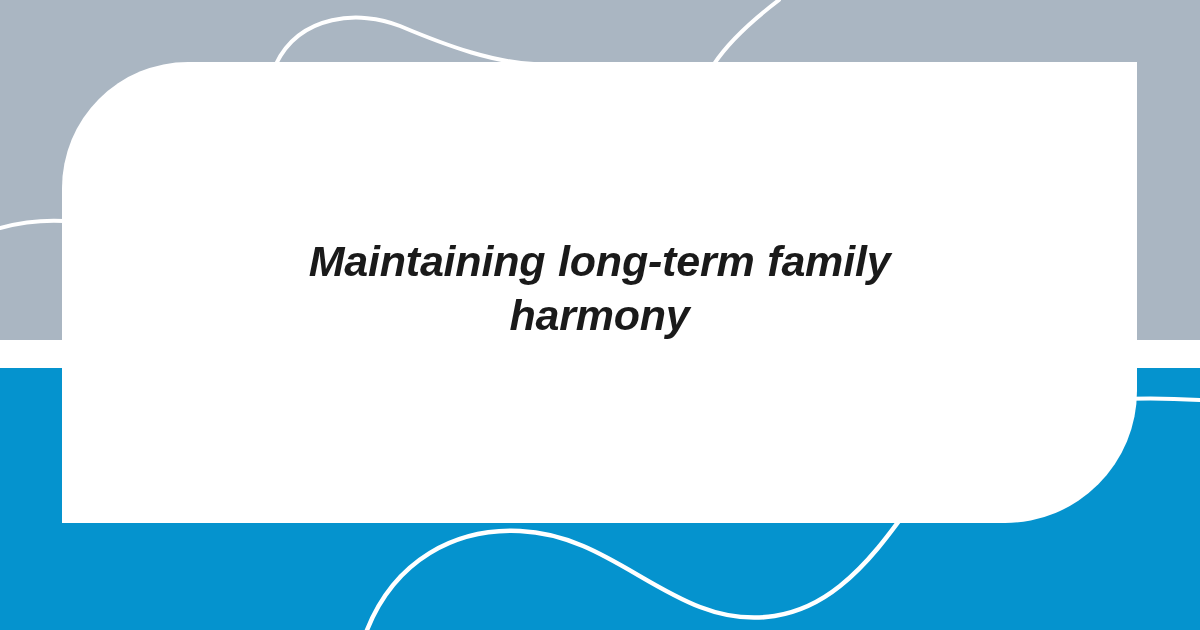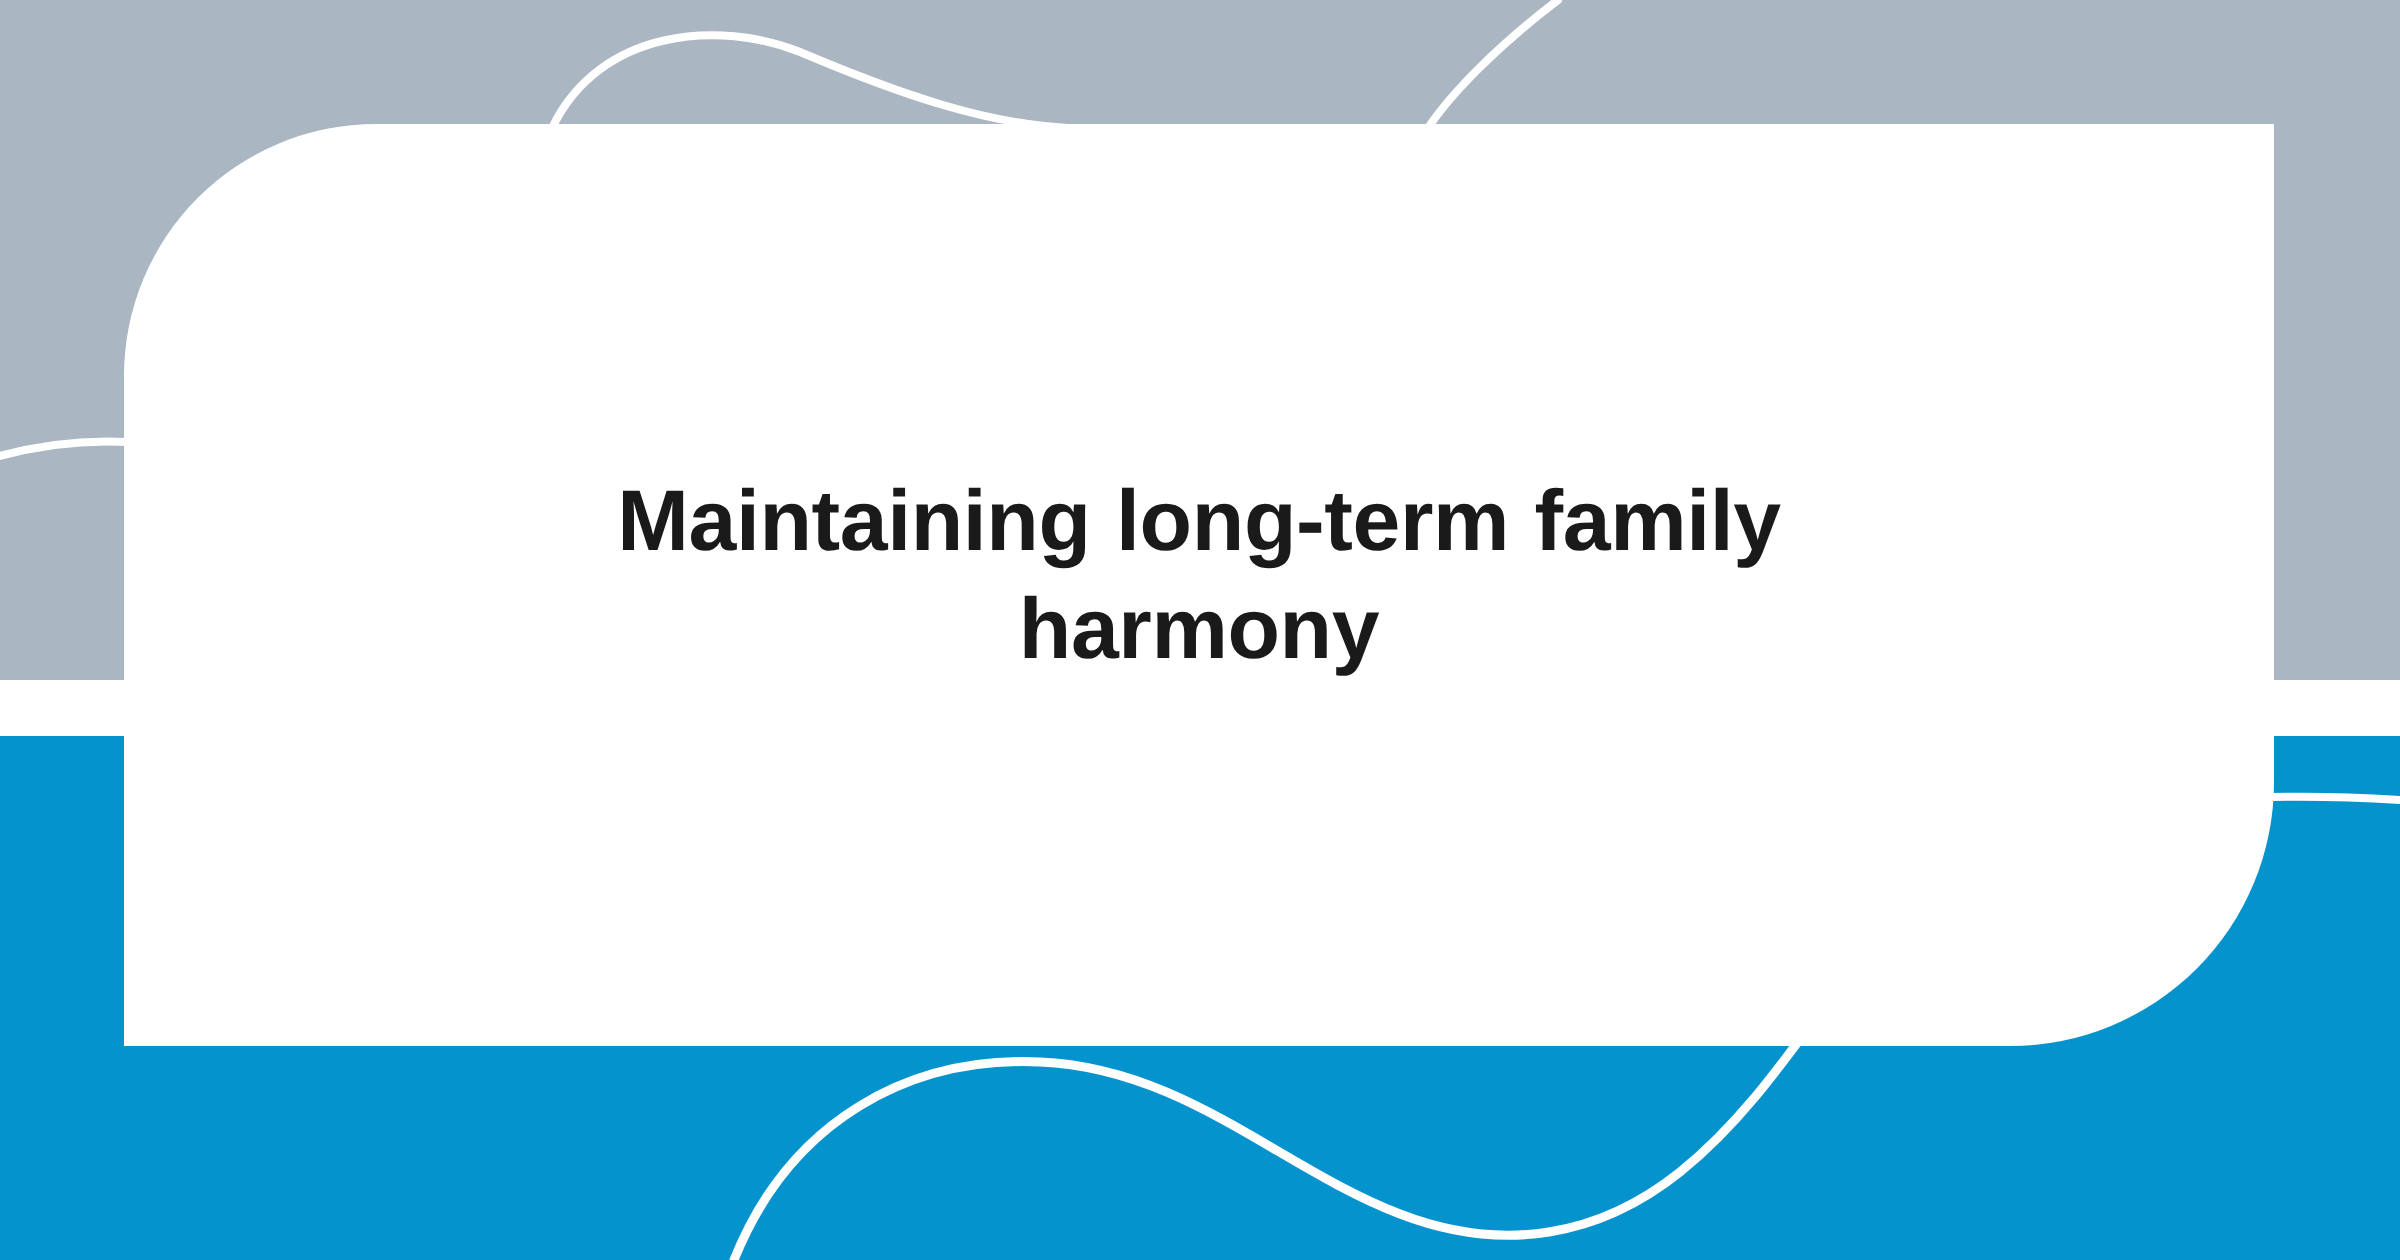--- a/index.html
+++ b/index.html
@@ -79,21 +79,21 @@
     font-size: 43px;
     line-height: 1.24;
     font-weight: 700;
     letter-spacing: -0.2px;
     color: #1a1a1a;
     word-spacing: 1px;
   }
 
   
   .deco-top   { z-index: 2; }
-  .card       { z-index: 3; }
+  .card       { z-index: 3; font-style: italic; }
   .deco-bottom{ z-index: 4; }
 </style>
 </head>
 <body>
 
 <div id="stage">
 
   <div class="bg-layer bg-gray"></div>
   <div class="bg-layer bg-white-gap"></div>
   <div class="bg-layer bg-blue"></div>

